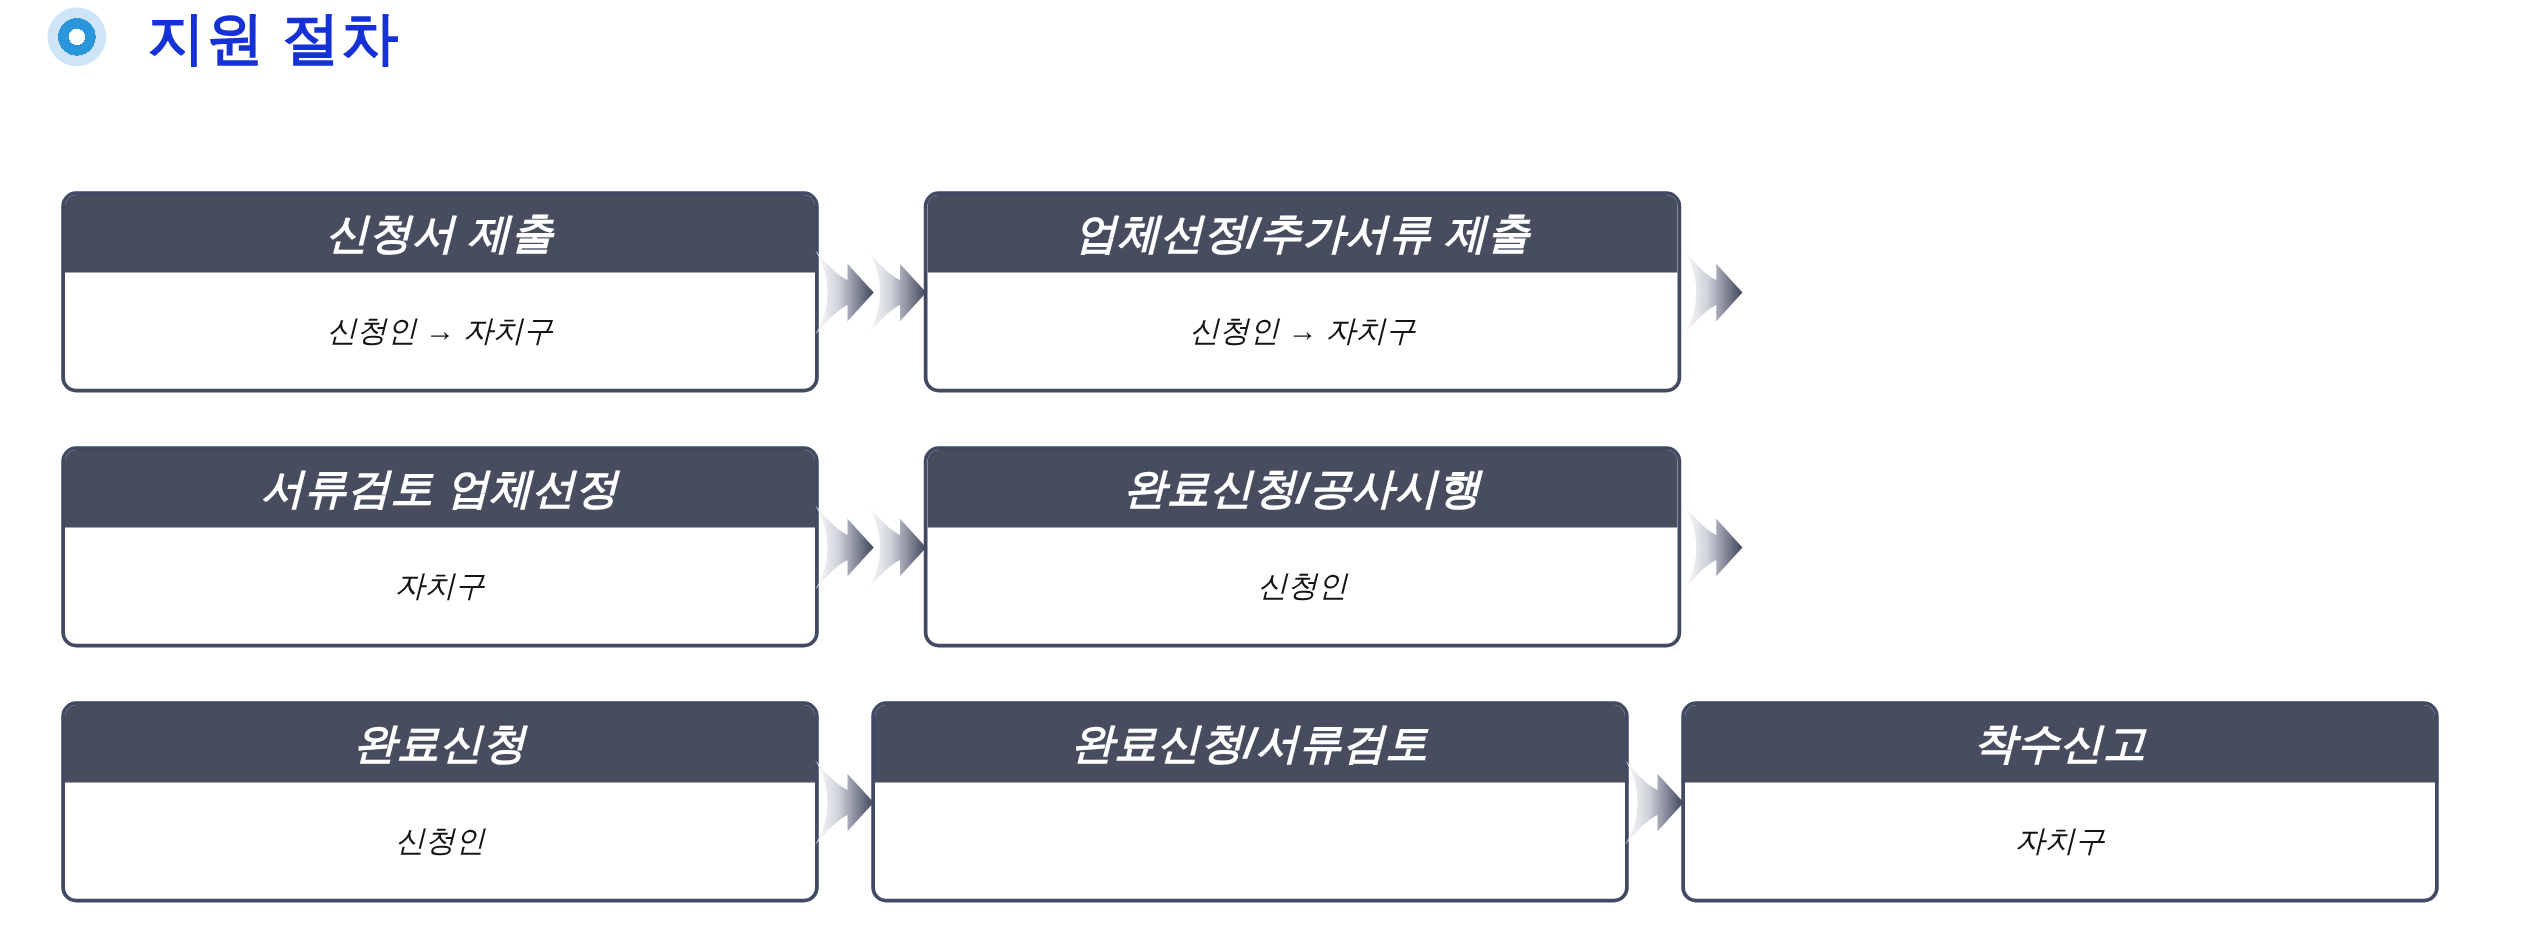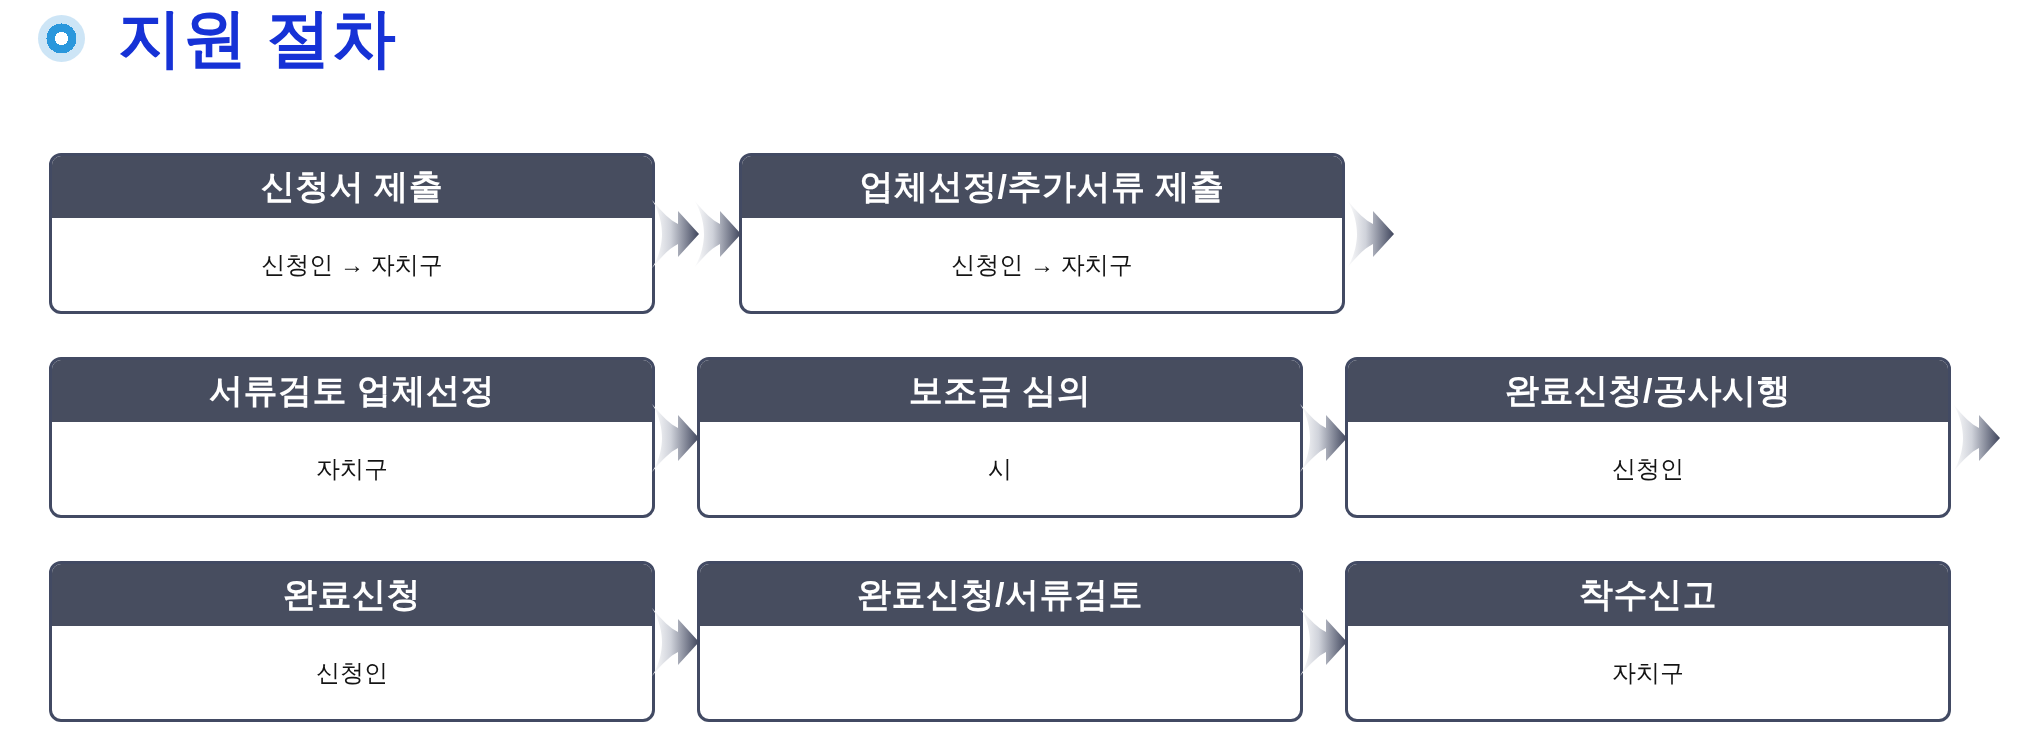--- a/index.html
+++ b/index.html
@@ -29,34 +29,35 @@
     height: 47px;
     border-radius: 50%;
     background: radial-gradient(circle at 50% 50%,
       #ffffff 0 6.5px,
       #2a97dc 6.5px 15px,
       #cde5f6 15px 23.5px);
     flex: none;
   }
   .page-title {
     margin: 0;
-    font-size: 64px;
+    font-size: 46px;
     font-weight: bold;
     color: #1632d6;
     letter-spacing: 1px;
     line-height: 1;
     text-align: right;
   }
 
   
   .flow {
     position: absolute;
     left: 49px;
     top: 153px;
     width: 1974px;
+    font-style: italic;
   }
   .flow-row {
     display: flex;
     align-items: center;
     height: 161px;
     margin-bottom: 43px;
   }
   .flow-row:last-child { margin-bottom: 16px; }
 
   .step-box {
@@ -168,24 +169,20 @@
   <div class="flow-row">
     <div class="step-box">
       <div class="step-header">서류검토 업체선정</div>
       <div class="step-body">자치구</div>
     </div>
     <div class="arrow-slot">
       <svg viewBox="0 0 50 74" width="50" height="74">
           <use href="#arrowShape" fill="url(#arrowGrad)"></use>
         </svg>
     </div>
-    <div class="step-box">
-      <div class="step-header">보조금 심의</div>
-      <div class="step-body">시</div>
-    </div>
     <div class="arrow-slot">
       <svg viewBox="0 0 50 74" width="50" height="74">
           <use href="#arrowShape" fill="url(#arrowGrad)"></use>
         </svg>
     </div>
     <div class="step-box">
       <div class="step-header">완료신청/공사시행</div>
       <div class="step-body">신청인</div>
     </div>
     <div class="end-slot">

